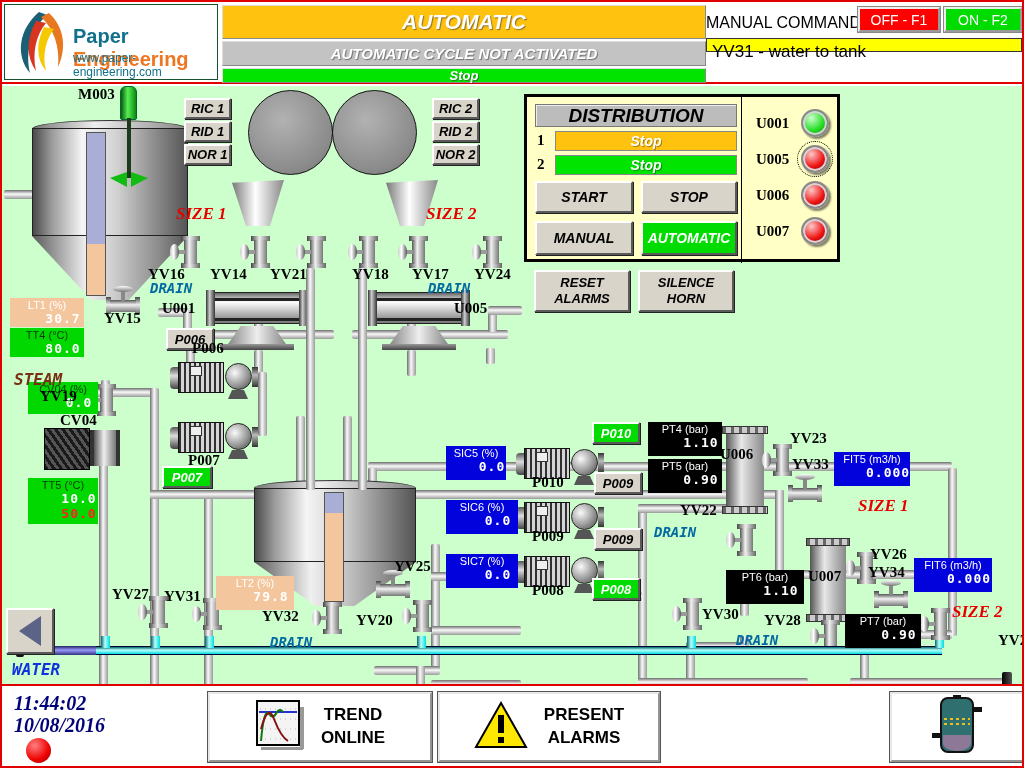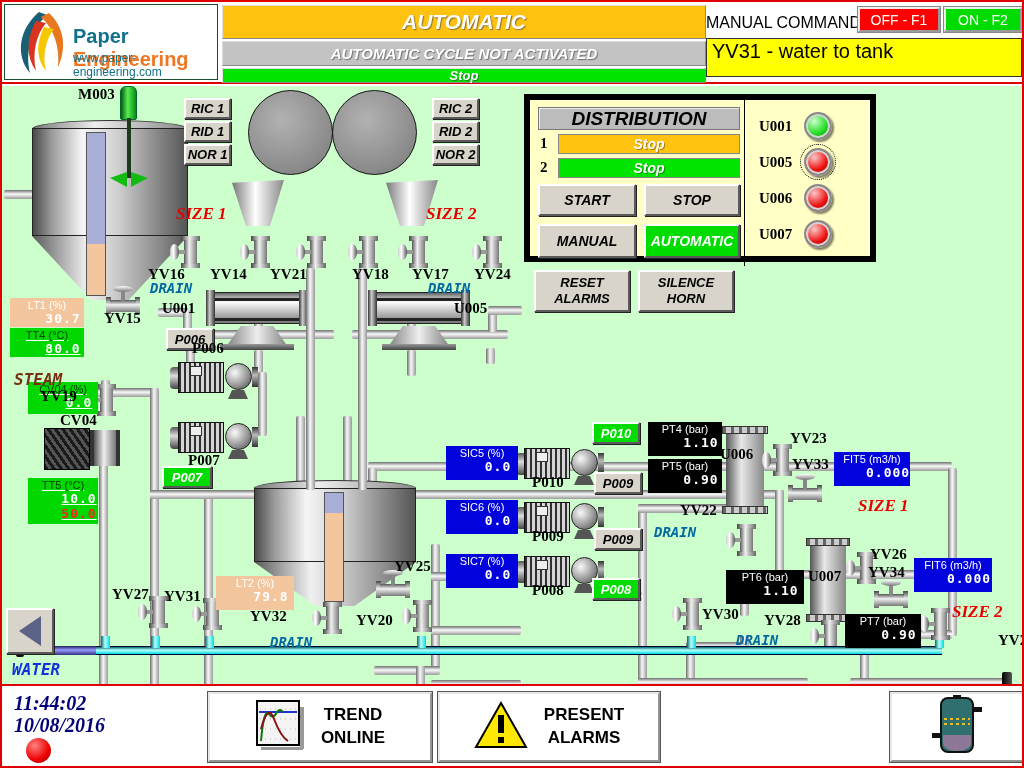--- a/index.html
+++ b/index.html
@@ -20,21 +20,21 @@
   
   #plant{position:absolute;left:0;top:84px;width:1020px;height:598px;background:#ccffcc;}
   .eq{position:absolute;font:bold 15px "Liberation Serif",serif;color:#000;white-space:nowrap;}
   .sz{position:absolute;font:bold italic 17px "Liberation Serif",serif;color:#e80000;white-space:nowrap;}
   .drn{position:absolute;font:bold italic 14px "DejaVu Sans Mono",monospace;color:#0369a1;white-space:nowrap;}
   .stm{position:absolute;font:bold italic 16px "DejaVu Sans Mono",monospace;color:#7a2e12;}
   .wtr{position:absolute;font:bold italic 16px "DejaVu Sans Mono",monospace;color:#1133dd;}
   .ibx{position:absolute;text-align:center;padding-top:1px;line-height:14px;}
   .ibx .l{font:11px "Liberation Sans",sans-serif;display:block;}
   .ibx .v{font:bold 13px "DejaVu Sans Mono",monospace;letter-spacing:1px;display:block;padding-left:32px;}
-  .ig{background:#00d800;color:#fff;text-decoration:underline;}.ig .l{color:#073807;}
+  .ig{background:#00d800;color:#fff;}.ig .l{color:#073807;}
   .ik{background:#000;color:#fff;}.ik .l{color:#fff;}
   .ib{background:#0202dd;color:#fff;}.ib .l{color:#fff;}
   .ip{background:#f4c69e;color:#fff;}.ip .l{color:#fff;}
   .iv2r{color:#ff2020;}
   .bv{position:absolute;background:#d8d4ca;border-top:2px solid #fff;border-left:2px solid #fff;border-right:2px solid #5a5a5a;border-bottom:2px solid #5a5a5a;box-shadow:1px 1px 0 #222;display:flex;align-items:center;justify-content:center;font:bold italic 13px "Liberation Sans",sans-serif;color:#000;cursor:pointer;text-align:center;}
   .bv.grn{background:#00dc00;color:#fff;}
   
   .vv,.vt{position:absolute;}
   .vv{width:30px;height:32px;}
   .vv i,.vt i{position:absolute;display:block;}
@@ -76,21 +76,21 @@
   .tkcap{position:absolute;border-radius:50%;background:linear-gradient(90deg,#777,#eee 40%,#888);border:1px solid #333;}
   .tkb{position:absolute;background:linear-gradient(90deg,#4a4a4a,#9a9a9a 12%,#f5f5f5 32%,#d0d0d0 55%,#8a8a8a 80%,#555);border:1px solid #222;}
   .tkc{position:absolute;background:linear-gradient(90deg,#5a5a5a,#9a9a9a 15%,#f0f0f0 35%,#c8c8c8 55%,#8a8a8a 82%,#555);clip-path:polygon(0 0,100% 0,62% 100%,38% 100%);}
   .strip{position:absolute;background:#a9aed6;border:1px solid #555;}
   .strip .fill{position:absolute;left:0;right:0;bottom:0;background:#f4c69e;}
   .fun{position:absolute;background:linear-gradient(90deg,#777,#fff 45%,#888);clip-path:polygon(0 6%,100% 0,73% 100%,27% 100%);}
   .lamp{position:absolute;width:28px;height:28px;border-radius:50%;border:2px solid #8a8a8a;box-shadow:inset 0 0 0 2px #d4d4d4,2px 2px 2px rgba(0,0,0,.5);}
   .lgrn{background:radial-gradient(circle at 35% 30%,#ccffcc,#22dd22 55%,#007700);}
   .lred{background:radial-gradient(circle at 35% 30%,#ffc8c8,#ee1111 55%,#770000);}
   .lsel{outline:1px dotted #000;outline-offset:3px;}
-  #dpanel{position:absolute;left:522px;top:8px;width:352px;height:168px;background:#ffffc6;border:6px solid #000000;}
+  #dpanel{position:absolute;left:522px;top:8px;width:316px;height:168px;background:#ffffc6;border:3px solid #000000;}
   .dtitle{position:absolute;background:#bcbcbc;border:1px solid #777;box-shadow:inset 1px 1px 0 #eee;display:flex;align-items:center;justify-content:center;font:bold italic 19px "Liberation Sans",sans-serif;color:#000;}
   .sbar{position:absolute;border:1px solid #888;display:flex;align-items:center;justify-content:center;font:bold italic 14px "Liberation Sans",sans-serif;color:#fff;text-shadow:1px 1px 0 rgba(0,0,0,.35);}
   .dnum{position:absolute;font:bold 15px "Liberation Serif",serif;}
   
   #ftr{position:absolute;left:0;top:682px;width:1020px;height:82px;background:#fff;border-top:2px solid #e00000;}
   .clock{position:absolute;font:bold italic 20px "Liberation Serif",serif;color:#000078;white-space:nowrap;}
   .fbtn{position:absolute;background:#fff;border:2px outset #e8e8e8;box-shadow:0 0 0 1px #555;display:flex;align-items:center;justify-content:center;gap:16px;cursor:pointer;}
   .fbtn .txt{font:bold 17px "Liberation Sans",sans-serif;color:#000;text-align:center;line-height:1.35;}
   .arrowL{width:0;height:0;border-top:15px solid transparent;border-bottom:15px solid transparent;border-right:22px solid #5b6387;}
 </style>
@@ -114,21 +114,21 @@
         <span style="color:#ef7622;">Engineering</span>
       </span>
       <span class="abs" style="left:68px;top:46px;font:12px 'Liberation Sans',sans-serif;color:#11708a;">www.paper-engineering.com</span>
     </div>
     <div class="ban" style="left:220px;top:3px;width:484px;height:34px;background:#ffc20e;font-size:21px;">AUTOMATIC</div>
     <div class="ban" style="left:220px;top:39px;width:484px;height:25px;background:#c3c3c3;font-size:15px;">AUTOMATIC CYCLE NOT ACTIVATED</div>
     <div class="ban" style="left:220px;top:66px;width:484px;height:15px;background:#00e400;font-size:13px;">Stop</div>
     <span class="abs" style="left:704px;top:12px;font-size:16px;color:#000;">MANUAL COMMAND</span>
     <div class="hbtn" style="left:856px;top:5px;width:82px;height:25px;background:#ff0000;">OFF - F1</div>
     <div class="hbtn" style="left:942px;top:5px;width:78px;height:25px;background:#00dc00;">ON - F2</div>
-    <div class="abs" style="left:704px;top:36px;width:316px;height:39px;background:#ffff00;border:1px solid #333;font-size:20px;line-height:25px;padding-left:5px;color:#000;">YV31 - water to tank</div>
+    <div class="abs" style="left:704px;top:36px;width:316px;height:14px;background:#ffff00;border:1px solid #333;font-size:17px;line-height:25px;padding-left:5px;color:#000;">YV31 - water to tank</div>
   </div>
 
   <div id="plant">
 
     <i class="ph" style="left:2px;top:104px;width:84px"></i>
     <i class="pv" style="left:78px;top:104px;height:28px"></i>
     <i class="pv" style="left:99px;top:294px;height:12px"></i>
     <i class="ph" style="left:95px;top:302px;width:60px"></i>
     <i class="pv" style="left:148px;top:302px;height:346px"></i>
     <i class="pv" style="left:202px;top:404px;height:244px"></i>
@@ -468,21 +468,21 @@
       </div>
     <div class="ibx ig" style="left:26px;top:392px;width:70px;height:46px;">
         <span class="l">TT5 (°C)</span>
         <span class="v">10.0</span>
         <span class="v iv2r">50.0</span>
       </div>
     <div class="ibx ip" style="left:214px;top:490px;width:78px;height:34px;">
         <span class="l">LT2 (%)</span>
         <span class="v">79.8</span>
       </div>
-    <div class="ibx ib" style="left:444px;top:360px;width:72px;height:34px;">
+    <div class="ibx ib" style="left:444px;top:360px;width:60px;height:34px;">
         <span class="l">SIC5 (%)</span>
         <span class="v">0.0</span>
       </div>
     <div class="ibx ib" style="left:444px;top:414px;width:72px;height:34px;">
         <span class="l">SIC6 (%)</span>
         <span class="v">0.0</span>
       </div>
     <div class="ibx ib" style="left:444px;top:468px;width:72px;height:34px;">
         <span class="l">SIC7 (%)</span>
         <span class="v">0.0</span>
@@ -521,21 +521,21 @@
     <b class="eq" style="left:350px;top:180px;">YV18</b>
     <b class="eq" style="left:410px;top:180px;">YV17</b>
     <b class="eq" style="left:472px;top:180px;">YV24</b>
     <b class="eq" style="left:160px;top:214px;">U001</b>
     <b class="eq" style="left:452px;top:214px;">U005</b>
     <b class="eq" style="left:190px;top:254px;">P006</b>
     <b class="eq" style="left:186px;top:366px;">P007</b>
     <b class="eq" style="left:58px;top:326px;">CV04</b>
     <b class="eq" style="left:110px;top:500px;">YV27</b>
     <b class="eq" style="left:162px;top:502px;">YV31</b>
-    <b class="eq" style="left:248px;top:522px;">YV32</b>
+    <b class="eq" style="left:260px;top:522px;">YV32</b>
     <b class="eq" style="left:392px;top:472px;">YV25</b>
     <b class="eq" style="left:354px;top:526px;">YV20</b>
     <b class="eq" style="left:530px;top:388px;">P010</b>
     <b class="eq" style="left:530px;top:442px;">P009</b>
     <b class="eq" style="left:530px;top:496px;">P008</b>
     <b class="eq" style="left:718px;top:360px;">U006</b>
     <b class="eq" style="left:806px;top:482px;">U007</b>
     <b class="eq" style="left:678px;top:416px;">YV22</b>
     <b class="eq" style="left:788px;top:344px;">YV23</b>
     <b class="eq" style="left:790px;top:370px;">YV33</b>

